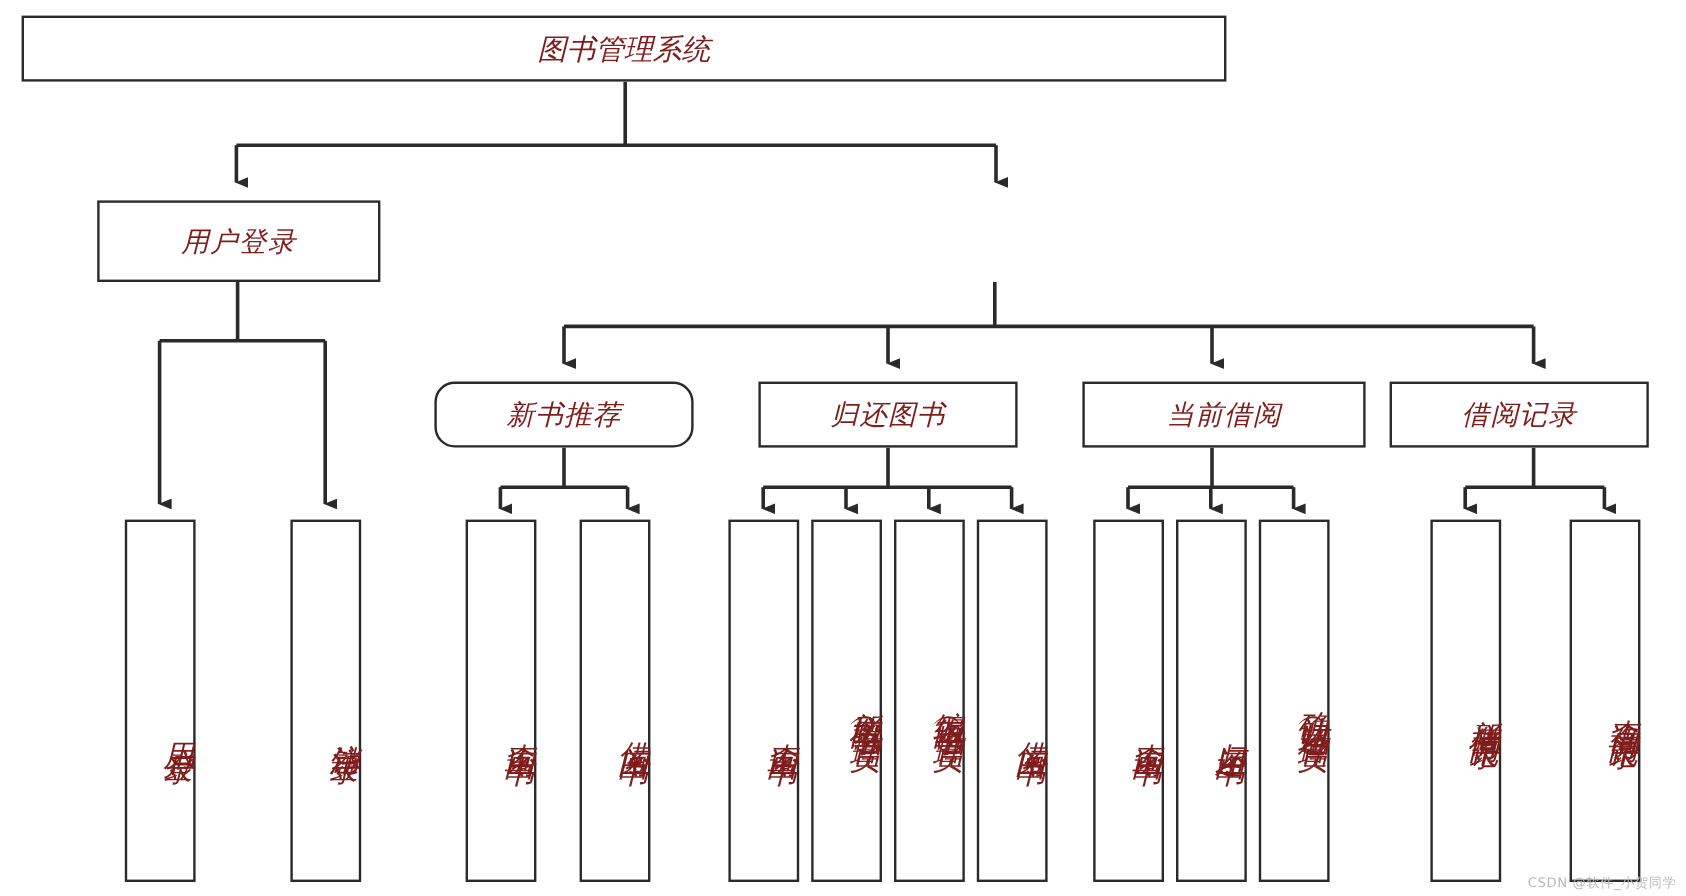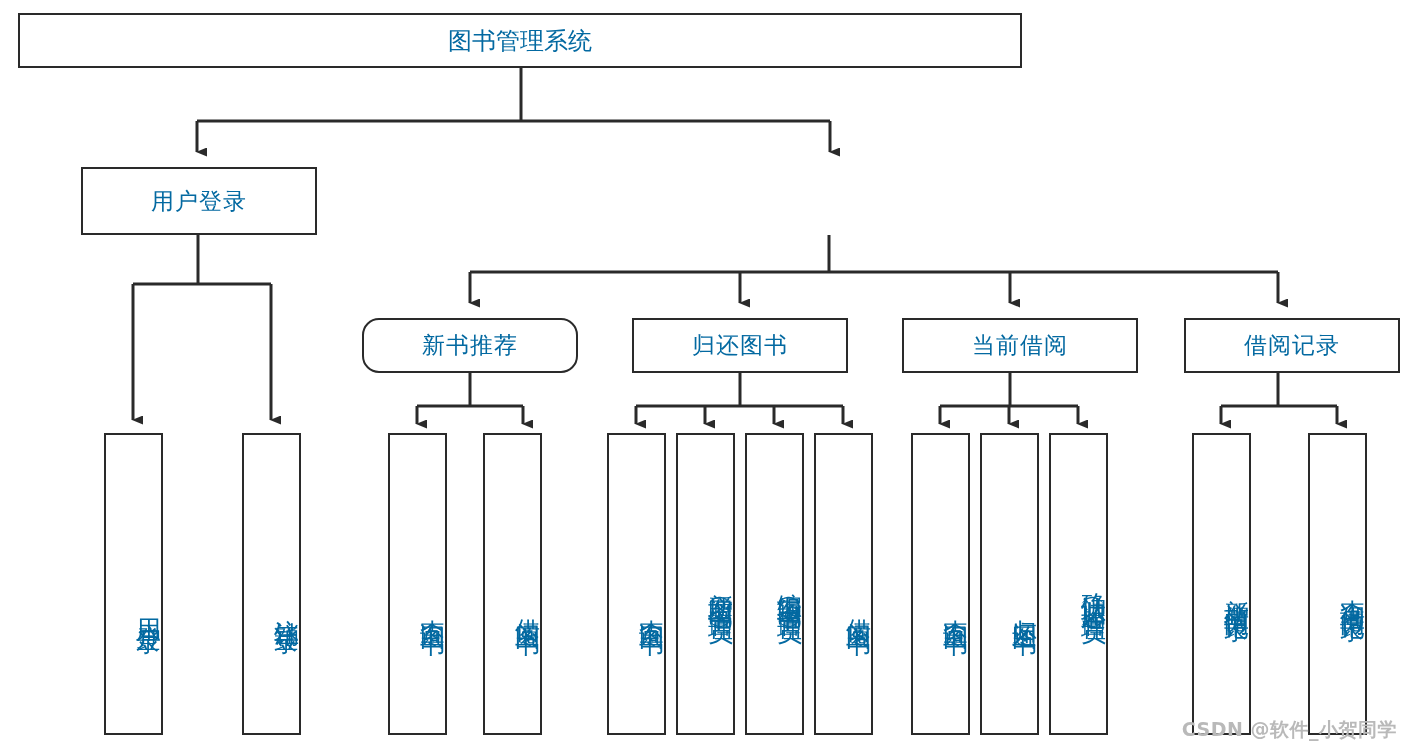--- a/index.html
+++ b/index.html
@@ -14,44 +14,44 @@
   #canvas{position:absolute;left:0;top:0;width:1405px;height:747px;}
   svg#wires{position:absolute;left:0;top:0;width:1405px;height:747px;}
   .node{
     position:absolute;
     box-sizing:border-box;
     background:#ffffff;
     border:2.5px solid #2a2a2a;
     display:flex;
     align-items:center;
     justify-content:center;
-    color:#0369a1;
+    color:#7f1d1d;
+    font-style:italic;
   }
   .node.h{ font-size:23px; letter-spacing:1px; }
   .node.root{ font-size:24px; }
   .node.leaf{
     writing-mode:vertical-rl;
     text-orientation:upright;
     font-size:25px;
     letter-spacing:4px;
     line-height:1;
     padding-top:46px;
     align-items:flex-start;
     justify-content:center;
   }
   .node.leaf.tall{ padding-top:14px; }
   .watermark{
     position:absolute;
     right:8px;bottom:4px;
-    font-size:19px;
+    font-size:11px;
     color:#b9b9b9;
     letter-spacing:0.5px;
     white-space:nowrap;
     z-index:5;
-    font-weight:bold;
   }
 </style>
 </head>
 <body>
 
 <div id="canvas">
 
   <svg id="wires" viewBox="0 0 1405 747" xmlns="http://www.w3.org/2000/svg">
     <defs>
       <marker id="arrow" markerWidth="9" markerHeight="11" refX="4.5" refY="10" orient="auto" markerUnits="userSpaceOnUse">
@@ -103,21 +103,21 @@
     </g>
   </svg>
 
   <div class="node root" style="left:18px;top:13px;width:1004px;height:55px;">图书管理系统</div>
 
   <div class="node h" style="left:81px;top:167px;width:236px;height:68px;">用户登录</div>
 
   <div class="node h" style="left:362px;top:318px;width:216px;height:55px;border-radius:17px;">新书推荐</div>
   <div class="node h" style="left:632px;top:318px;width:216px;height:55px;">归还图书</div>
   <div class="node h" style="left:902px;top:318px;width:236px;height:55px;">当前借阅</div>
-  <div class="node h" style="left:1184px;top:318px;width:216px;height:55px;">借阅记录</div>
+  <div class="node h" style="left:1158px;top:318px;width:216px;height:55px;">借阅记录</div>
 
   <div class="node leaf" style="left:104px;top:433px;width:59px;height:302px;">用户登录</div>
   <div class="node leaf" style="left:242px;top:433px;width:59px;height:302px;">注销登录</div>
 
   <div class="node leaf" style="left:388px;top:433px;width:59px;height:302px;">查询图书</div>
   <div class="node leaf" style="left:483px;top:433px;width:59px;height:302px;">借阅图书</div>
 
   <div class="node leaf" style="left:607px;top:433px;width:59px;height:302px;">查询图书</div>
   <div class="node leaf tall" style="left:676px;top:433px;width:59px;height:302px;">新增图书（管理员）</div>
   <div class="node leaf tall" style="left:745px;top:433px;width:59px;height:302px;">编辑图书（管理员）</div>

